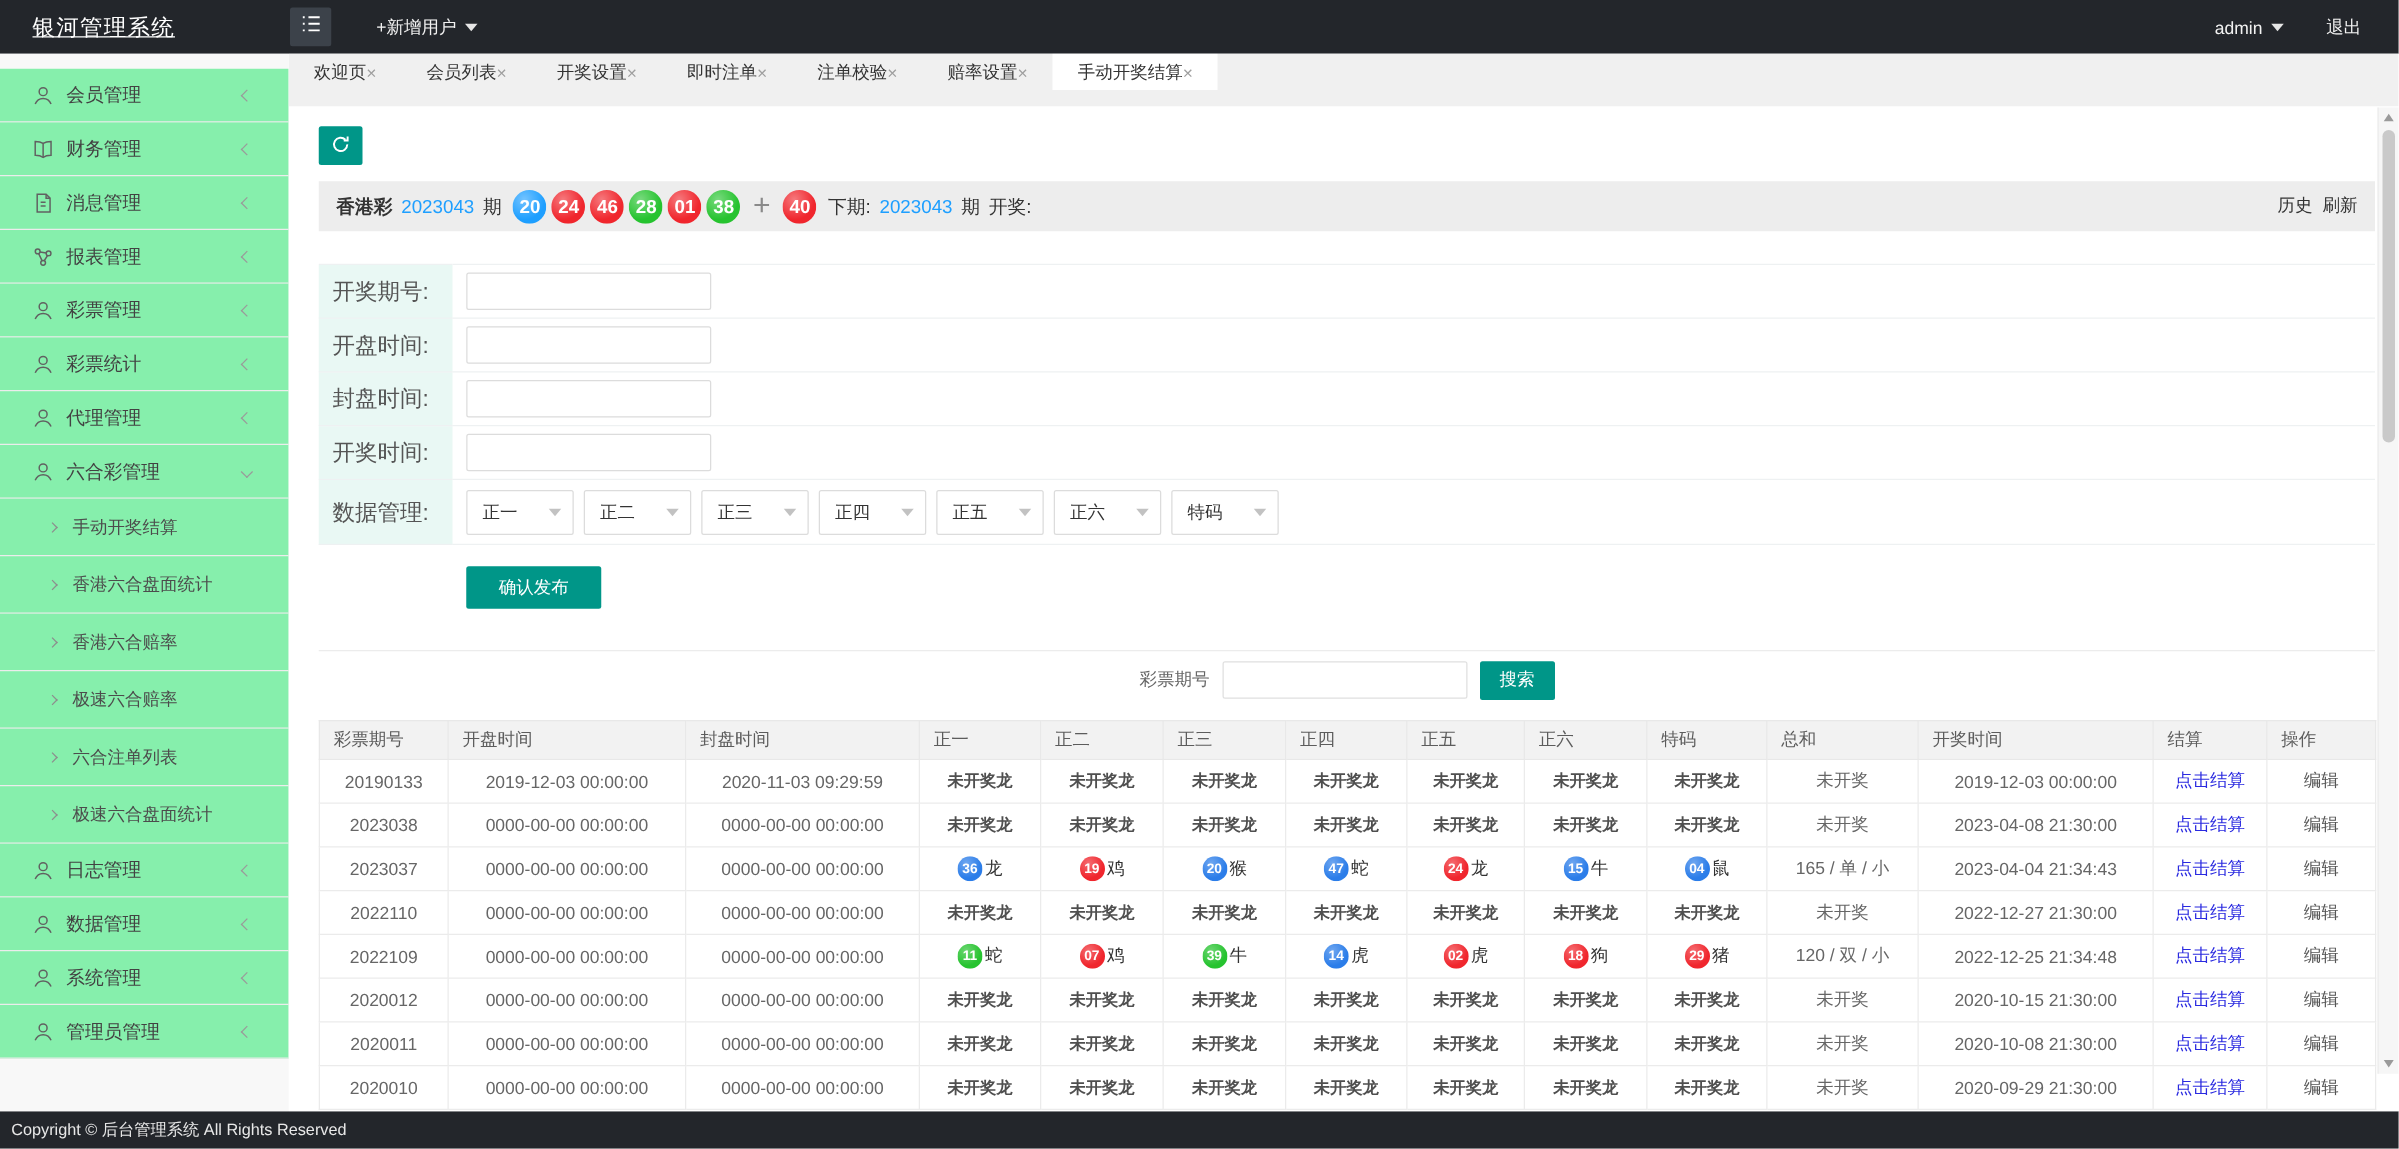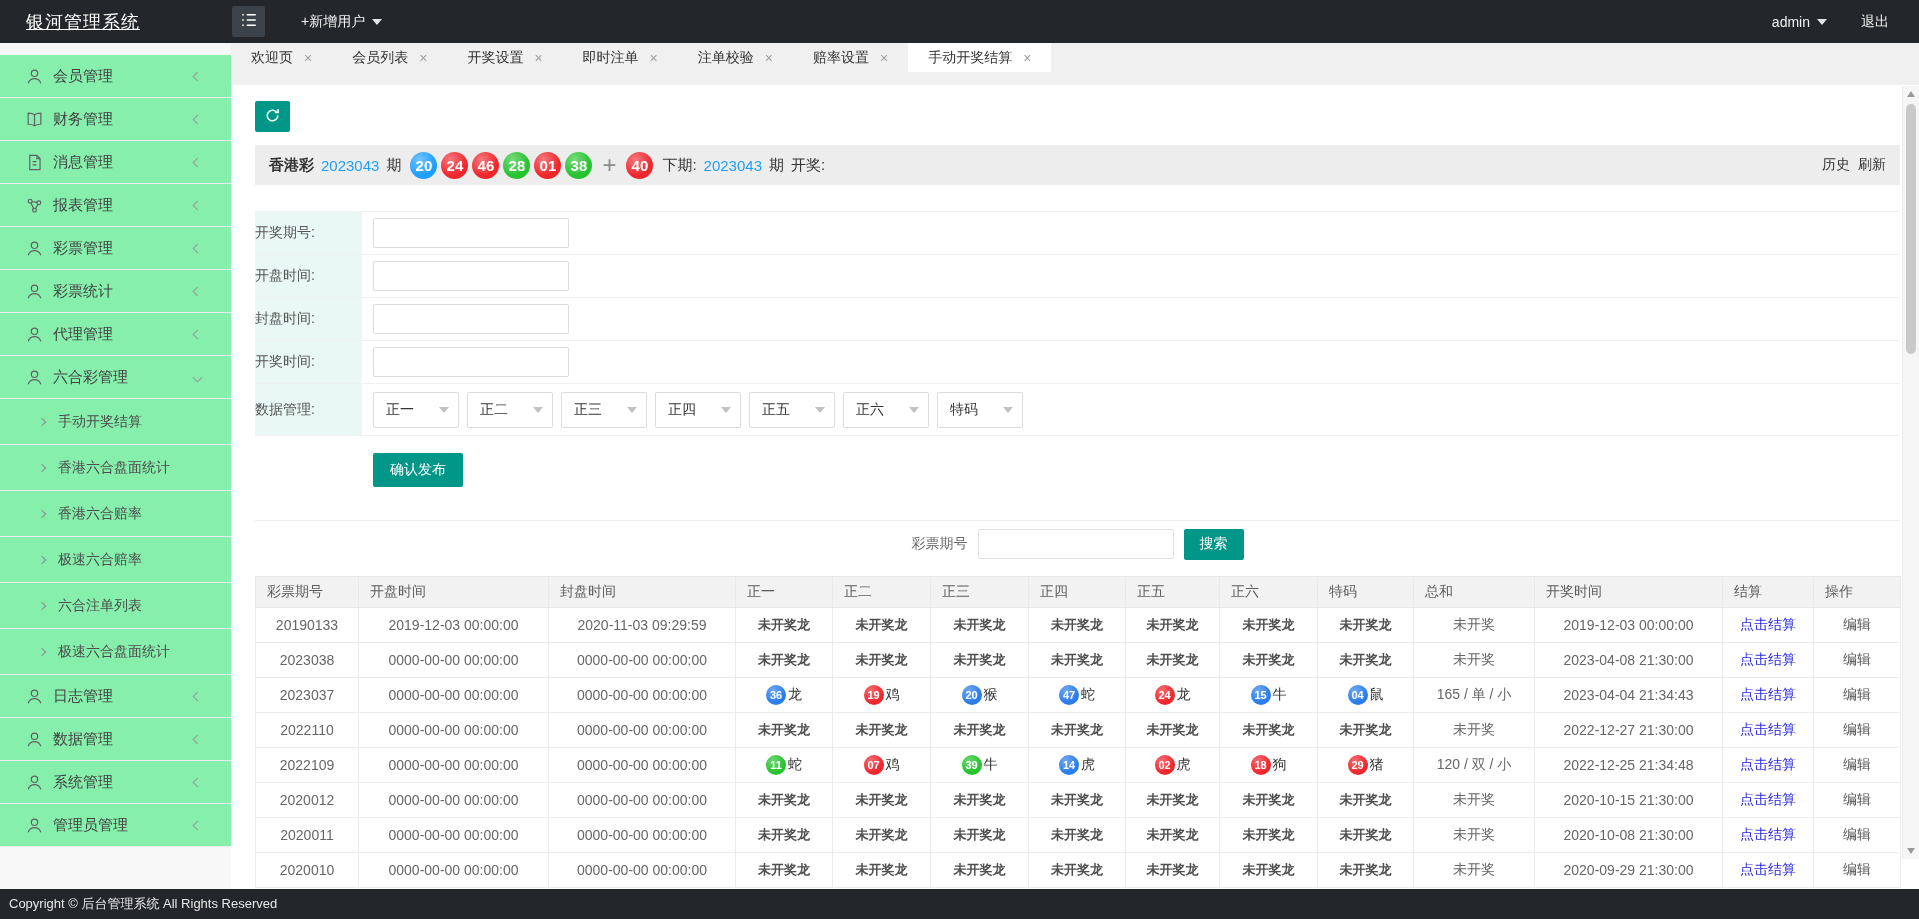--- a/index.html
+++ b/index.html
@@ -28,21 +28,21 @@
   .sb-item.sub .sb-label { font-size:14px; color:#4c4c4c; margin-left:13px; }
   .chev { display:inline-block; width:7px; height:7px; border:solid #9a9a9a; border-width:0 1px 1px 0; }
   .chev.left  { transform:rotate(135deg); margin-left:auto; margin-right:30px; }
   .chev.down  { transform:rotate(45deg);  margin-left:auto; margin-right:30px; }
   .chev.right { transform:rotate(-45deg); width:6px; height:6px; border-color:#8d8d8d; }
 
   .main { flex:1; background:#fff; position:relative; overflow:hidden; }
 
   
   .tabstrip { height:42px; background:#f0f0f0; display:flex; }
-  .tab { display:flex; align-items:center; gap:11px; padding:0 20px; font-size:14px;
+  .tab { display:flex; align-items:center; padding:0 20px; font-size:14px;
     color:#333; cursor:pointer; height:29px; }
   .tab .close { color:#9f9f9f; font-size:14px; cursor:pointer; }
   .tab.active { background:#fff; }
 
   .content { padding:0 0 0 24px; width:1669px; }
 
   
   .refresh-btn { margin-top:16px; width:35px; height:31px; background:#009688; border:none;
     border-radius:2px; display:flex; align-items:center; justify-content:center; cursor:pointer; }
   .result-bar { margin-top:13px; width:1645px; height:40px; background:#ededed;
@@ -58,38 +58,38 @@
   .ball-lg.blue { background-color:#1e9fff; } .ball-sm.blue { background-color:#2b7de9; }
   .ball.red   { background-color:#f0262d; }
   .ball.green { background-color:#26c32f; }
   .plus-sign { color:#8a8a8a; font-size:24px; margin:0 8px; font-weight:normal; }
   .bar-right { margin-left:auto; display:flex; gap:8px; font-size:14px; }
   .bar-right span { cursor:pointer; }
 
   
   .form-table { margin-top:26px; width:1645px; border-collapse:collapse; table-layout:fixed; }
   .form-table td { border-top:1px solid #eef1f2; border-bottom:1px solid #eef1f2; }
-  .form-table td.lbl { width:107px; background:#e9f8f4; font-size:14px; color:#555;
-    }
+  .form-table td.lbl { width:107px; background:#e9f8f4; font-size:18px; color:#555;
+    padding-left:11px; }
   .form-table td.fld { padding-left:11px; }
   .form-table tr { height:43px; }
   .form-table tr.num-row { height:52px; }
   .form-table tr.btn-row { height:66px; }
   .form-table tr.btn-row td { border-bottom:none; }
   .txt-input { width:196px; height:30px; border:1px solid #dcdcdc; border-radius:2px;
     font-size:14px; padding:0 8px; color:#333; background:#fff; }
   .selects { display:flex; gap:8px; }
   .sel { width:86px; height:36px; border:1px solid #dcdcdc; border-radius:2px; background:#fff;
     display:flex; align-items:center; padding:0 9px 0 12px; cursor:pointer; }
   .sel .sel-label { font-size:14px; color:#333; }
   .sel .caret { margin-left:auto; width:0; height:0; border-left:5px solid transparent;
     border-right:5px solid transparent; border-top:6px solid #c2c2c2; }
   .teal-btn { background:#009688; color:#fff; border:none; border-radius:2px; cursor:pointer;
     font-size:14px; font-family:inherit; }
-  .publish-btn { width:90px; height:34px; margin-top:3px; }
+  .publish-btn { width:108px; height:34px; margin-top:3px; }
 
   
   .search-row { margin-top:18px; width:1645px; height:48px; border-top:1px solid #ececec;
     display:flex; align-items:center; justify-content:center; gap:10px; }
   .search-row label { font-size:14px; color:#666; }
   .search-input { width:196px; height:30px; border:1px solid #e0e0e0; border-radius:2px;
     font-size:14px; padding:0 8px; }
   .search-btn { width:60px; height:31px; }
 
   

